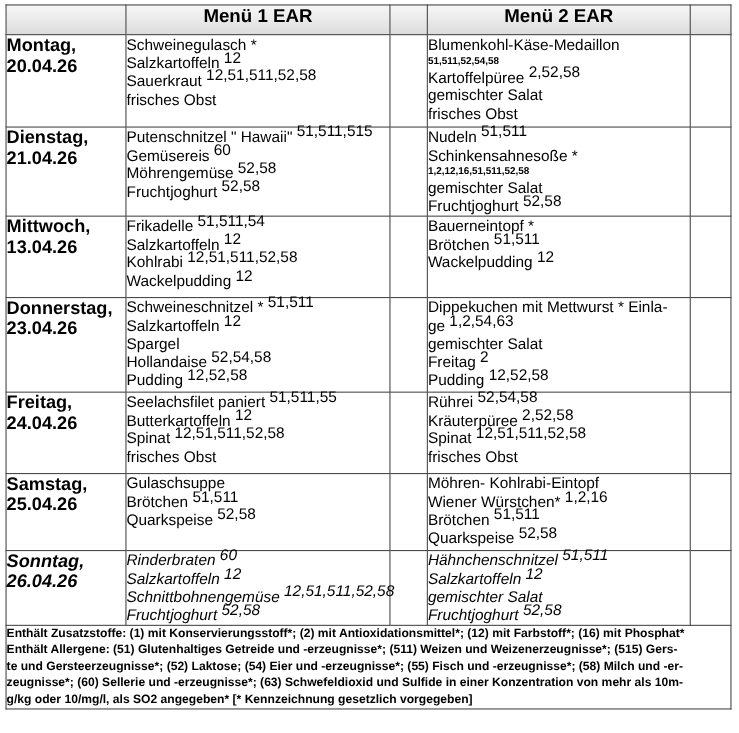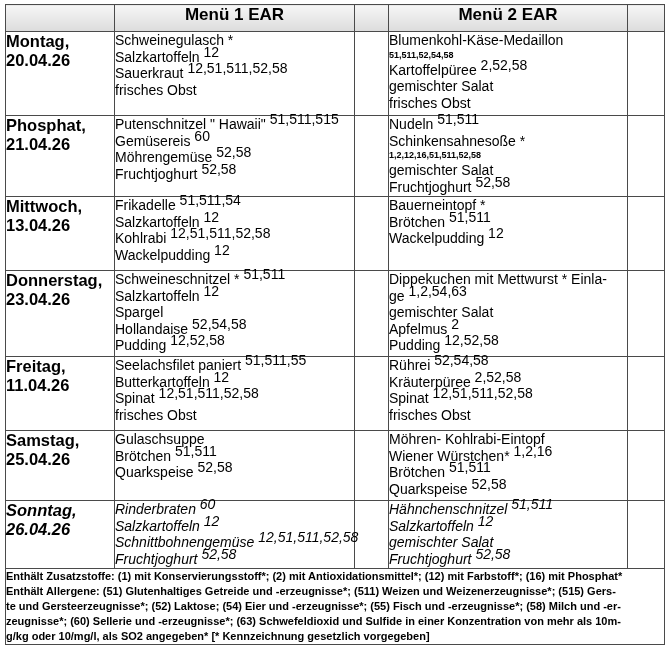--- a/index.html
+++ b/index.html
@@ -53,21 +53,21 @@
           <span class="line"><span>Blumenkohl-Käse-Medaillon</span></span>
           <span class="subline">51,511,52,54,58</span>
           <span class="line"><span>Kartoffelpüree</span> <sup>2,52,58</sup></span>
           <span class="line"><span>gemischter Salat</span></span>
           <span class="line"><span>frisches Obst</span></span>
         </td>
         <td></td>
       </tr>
       <tr style="height: 81px;">
         <td class="day">
-          <span class="line">Phosphat,</span>
+          <span class="line">Dienstag,</span>
           <span class="line">21.04.26</span>
         </td>
         <td class="dish">
           <span class="line"><span>Putenschnitzel " Hawaii"</span> <sup>51,511,515</sup></span>
           <span class="line"><span>Gemüsereis</span> <sup>60</sup></span>
           <span class="line"><span>Möhrengemüse</span> <sup>52,58</sup></span>
           <span class="line"><span>Fruchtjoghurt</span> <sup>52,58</sup></span>
         </td>
         <td></td>
         <td class="dish">
@@ -108,29 +108,29 @@
           <span class="line"><span>Salzkartoffeln</span> <sup>12</sup></span>
           <span class="line"><span>Spargel</span></span>
           <span class="line"><span>Hollandaise</span> <sup>52,54,58</sup></span>
           <span class="line"><span>Pudding</span> <sup>12,52,58</sup></span>
         </td>
         <td></td>
         <td class="dish">
           <span class="line"><span>Dippekuchen mit Mettwurst * Einla-</span></span>
           <span class="line"><span>ge</span> <sup>1,2,54,63</sup></span>
           <span class="line"><span>gemischter Salat</span></span>
-          <span class="line"><span>Apfelmus</span> <sup>2</sup></span>
+          <span class="line"><span>Freitag</span> <sup>2</sup></span>
           <span class="line"><span>Pudding</span> <sup>12,52,58</sup></span>
         </td>
         <td></td>
       </tr>
       <tr style="height: 74px;">
         <td class="day">
           <span class="line">Freitag,</span>
-          <span class="line">11.04.26</span>
+          <span class="line">24.04.26</span>
         </td>
         <td class="dish">
           <span class="line"><span>Seelachsfilet paniert</span> <sup>51,511,55</sup></span>
           <span class="line"><span>Butterkartoffeln</span> <sup>12</sup></span>
           <span class="line"><span>Spinat</span> <sup>12,51,511,52,58</sup></span>
           <span class="line"><span>frisches Obst</span></span>
         </td>
         <td></td>
         <td class="dish">
           <span class="line"><span>Rührei</span> <sup>52,54,58</sup></span>

